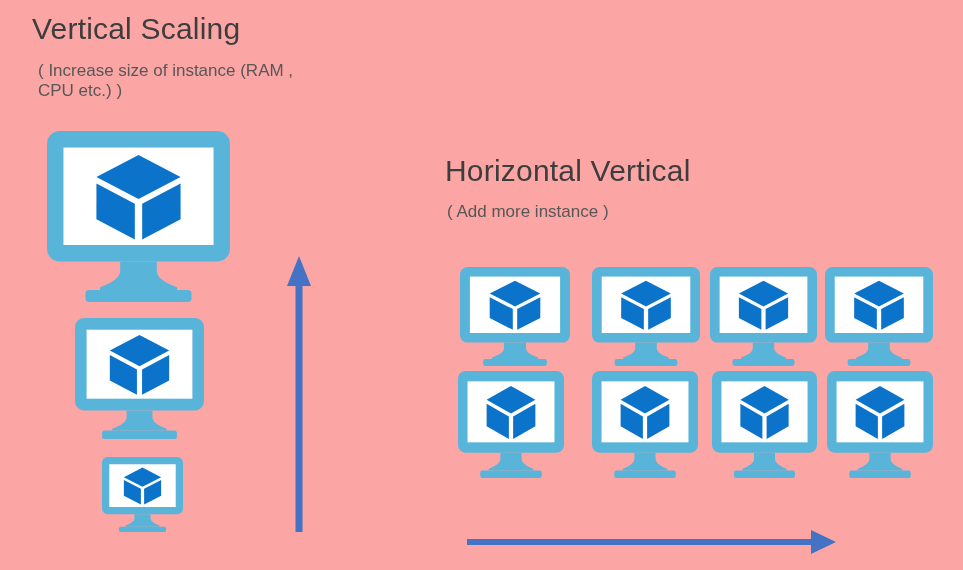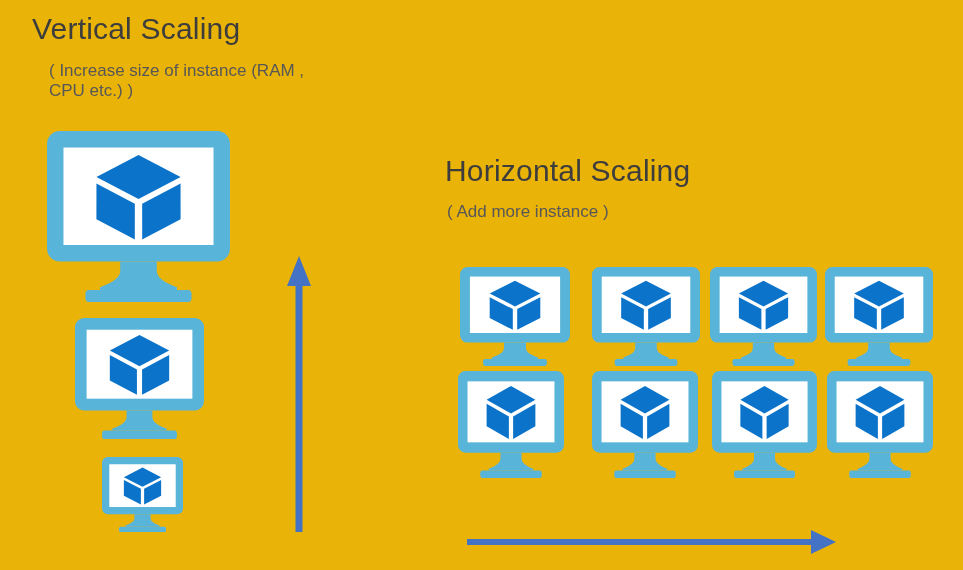--- a/index.html
+++ b/index.html
@@ -6,21 +6,21 @@
     --c-monitor:#59b4d9;
     --c-cube:#0b73c9;
     --c-arrow:#4472c4;
     --c-heading:#3d3d3d;
     --c-subheading:#575757;
   }
   html,body{margin:0;padding:0;background:#ffffff;}
   .canvas{
     position:relative;
     width:963px;height:570px;
-    background:#eab308;
+    background:#fca5a5;
     overflow:hidden;
     font-family:"Liberation Sans","DejaVu Sans",sans-serif;
   }
   .section{position:absolute;left:0;top:0;width:100%;height:100%;}
   .heading{
     position:absolute;
     margin:0;
     font-size:30px;
     font-weight:300;
     color:var(--c-heading);
@@ -35,21 +35,21 @@
     color:var(--c-subheading);
     line-height:20px;
     white-space:nowrap;
   }
   .subheading span{display:block;}
   .monitor{position:absolute;}
   .monitor svg{display:block;width:100%;height:100%;}
   .arrow{position:absolute;}
   .arrow svg{display:block;width:100%;height:100%;}
   #heading-vertical{left:32px;top:12px;}
-  #subtitle-vertical{left:49px;top:61px;}
+  #subtitle-vertical{left:38px;top:61px;}
   #heading-horizontal{left:445px;top:154px;}
   #subtitle-horizontal{left:447px;top:202px;}
   #arrow-up{left:286px;top:256px;width:26px;height:276px;}
   #arrow-right{left:467px;top:529px;width:370px;height:26px;}
 </style>
 </head>
 <body>
 
 <svg width="0" height="0" style="position:absolute" aria-hidden="true">
   <defs>
@@ -92,21 +92,21 @@
       </div>
     <div class="arrow" id="arrow-up">
       <svg viewBox="0 0 26 276" preserveAspectRatio="none">
         <polygon points="13,0 25,30 1,30" fill="var(--c-arrow)"></polygon>
         <rect x="9.5" y="28" width="7" height="248" fill="var(--c-arrow)"></rect>
       </svg>
     </div>
   </div>
 
   <div class="section" id="horizontal-section">
-    <h1 class="heading" id="heading-horizontal">Horizontal Scaling</h1>
+    <h1 class="heading" id="heading-horizontal">Horizontal Vertical</h1>
     <p class="subheading" id="subtitle-horizontal">
       <span>( Add more instance )</span>
     </p>
     <div id="horizontal-monitors">
         <div class="monitor" style="left: 460px; top: 267px; width: 110px; height: 99px;">
           <svg viewBox="0 0 100 93" preserveAspectRatio="none">
             <use href="#vm-icon"></use>
           </svg>
         </div>
         <div class="monitor" style="left: 592px; top: 267px; width: 108px; height: 99px;">

